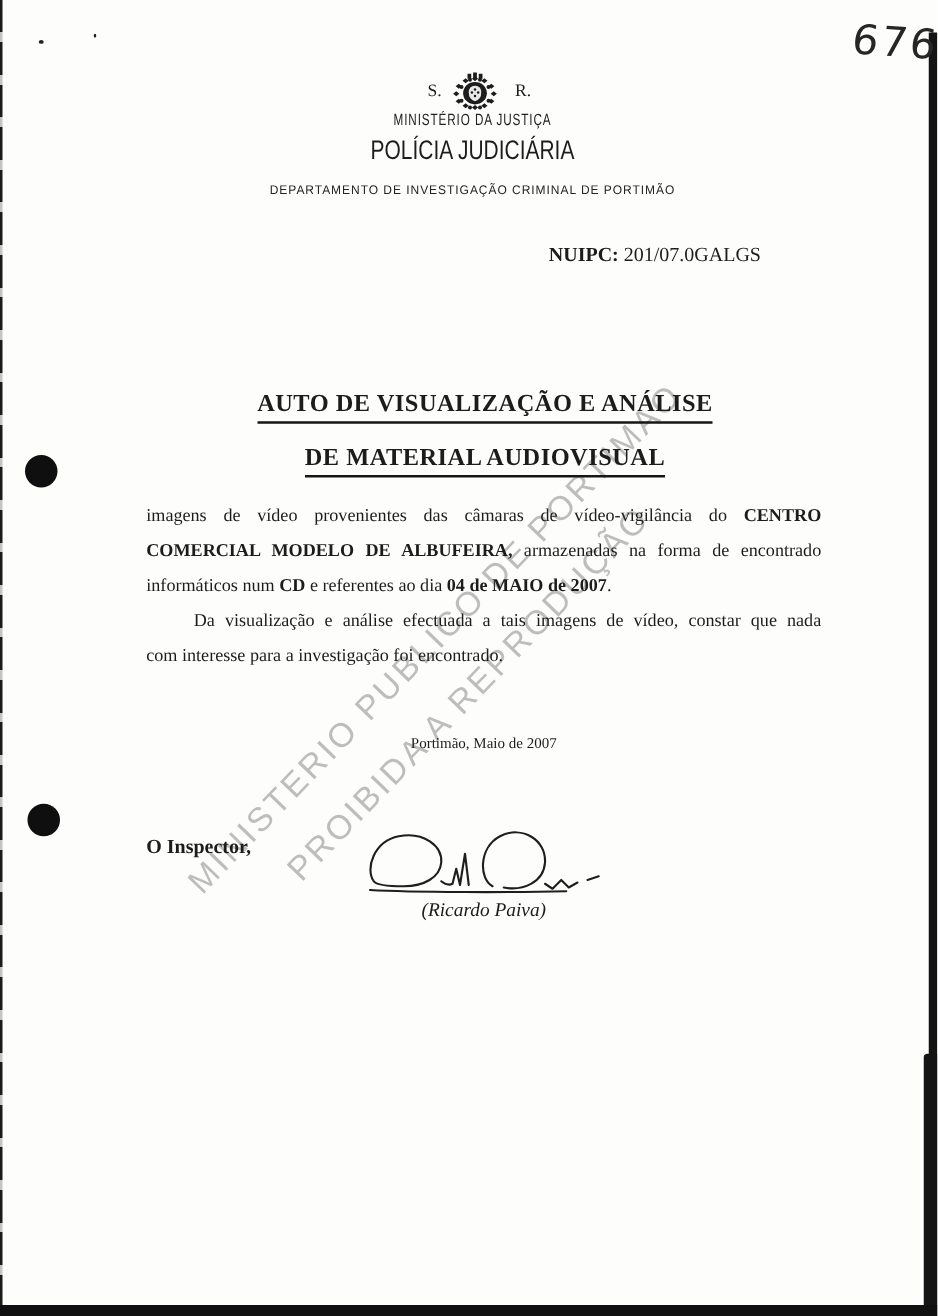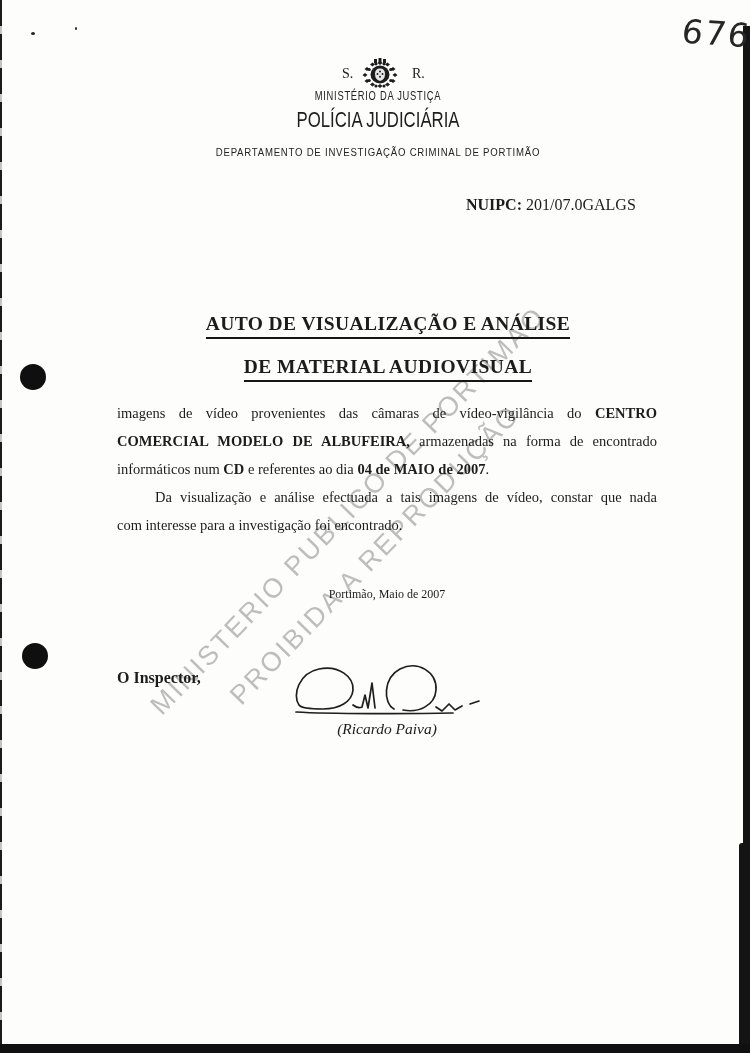--- a/index.html
+++ b/index.html
@@ -31,21 +31,21 @@
   }
   .policia{
     position:absolute;left:0;top:108px;width:560px;font-family:"Liberation Sans","DejaVu Sans",sans-serif;
     font-size:21.5px;color:#1d1d1d;transform:scaleX(.78);
   }
   .dept{
     position:absolute;left:0;top:147px;width:560px;font-family:"Liberation Sans","DejaVu Sans",sans-serif;
     font-size:10px;letter-spacing:.8px;color:#232323;transform:scaleX(.96);
   }
   
-  .nuipc{position:absolute;left:466px;top:196px;font-size:16px;}
+  .nuipc{position:absolute;left:439px;top:196px;font-size:16px;}
   .nuipc .lbl{font-weight:bold;}
   
   .watermark{position:absolute;left:366px;top:528px;width:0;height:0;z-index:1;}
   .wm-inner{
     position:absolute;left:0;top:0;transform:translate(-50%,-50%) rotate(-46deg);
     font-family:"Liberation Sans","DejaVu Sans",sans-serif;font-size:27px;letter-spacing:2.5px;
     color:#b3b3b3;opacity:.85;text-align:center;line-height:50px;white-space:nowrap;
   }
   .wm-line2{position:relative;left:-13px;}
   

